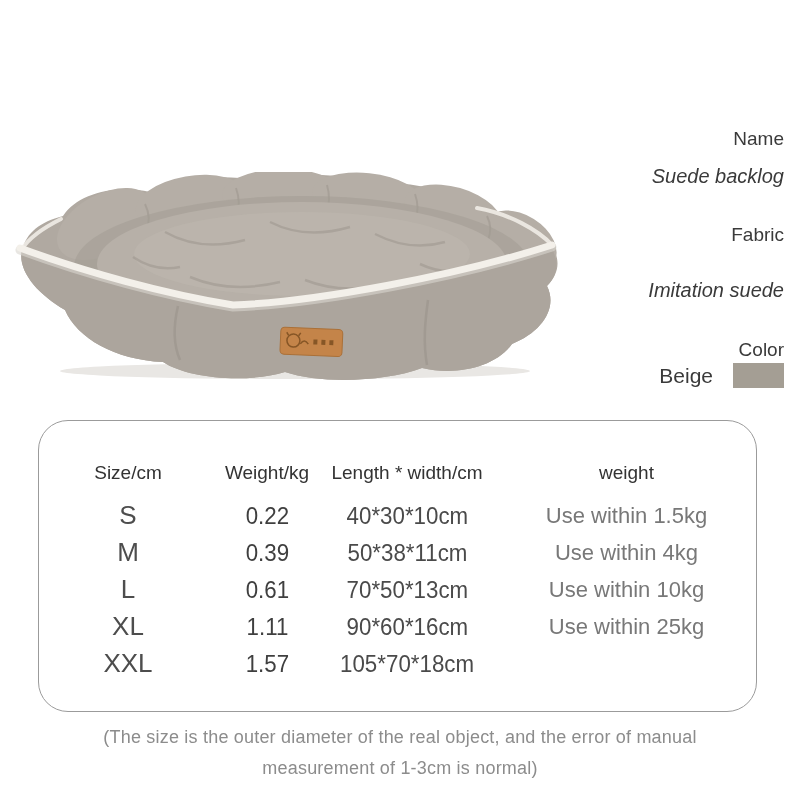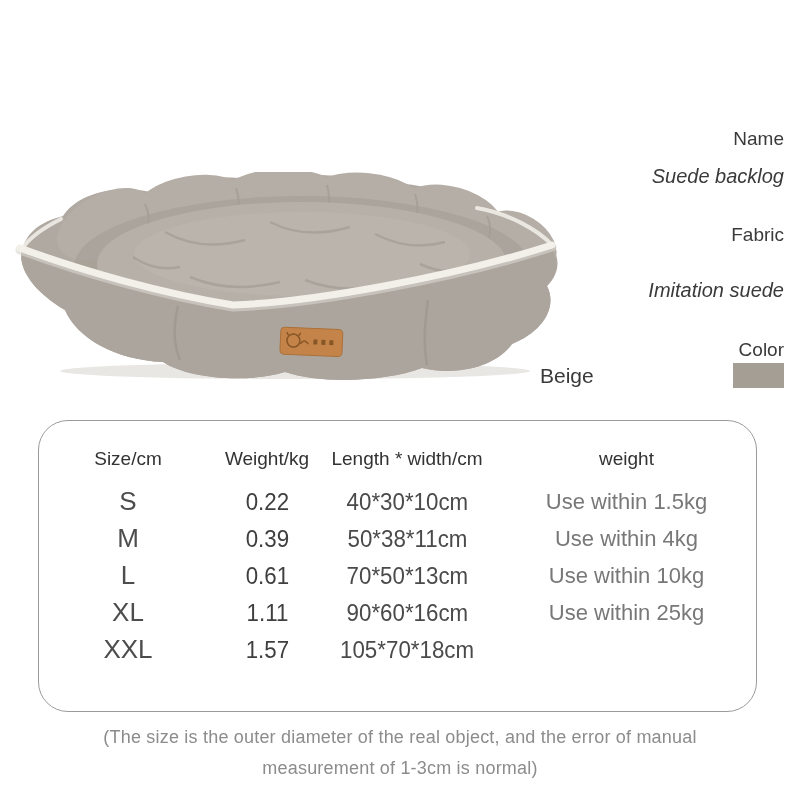--- a/index.html
+++ b/index.html
@@ -15,27 +15,27 @@
   .info-panel { position: absolute; left: 540px; top: 0; width: 244px; }
   .info-line { position: absolute; left: 0; width: 100%; text-align: right; color: #3a3a3a; }
   .lbl  { font-size: 19px; line-height: 26px; }
   .val  { font-size: 20px; line-height: 28px; font-style: italic; }
   .name-label   { top: 126px; }
   .name-value   { top: 162px; }
   .fabric-label { top: 222px; }
   .fabric-value { top: 256px; margin-top: 20px; }
   .color-label  { top: 317px; margin-top: 20px; }
   .color-row { position: absolute; top: 363px; left: 0; width: 100%;
-    display: flex; align-items: center; justify-content: space-between; }
+    display: flex; align-items: center; justify-content: flex-end; }
   .color-name { font-size: 21px; color: #3a3a3a; }
   .swatch { width: 51px; height: 25px; margin-left: 20px; background: #a49e94; }
 
   
   .size-table { position: absolute; left: 38px; top: 420px; width: 719px; height: 292px;
-    border: 1px solid #9b9b9b; border-radius: 30px; padding-top: 14px; background: #fff; }
+    border: 1px solid #9b9b9b; border-radius: 30px; padding-top: 28px; background: #fff; }
   .tgrid { display: grid; grid-template-columns: 178px 100px 180px 1fr;
     grid-template-rows: 48px 37px 37px 37px 37px 37px; }
   .cell { display: flex; align-items: center; justify-content: center; white-space: nowrap; }
   .th { font-size: 19px; color: #333333; }
   .td-size { font-size: 26px; color: #4d4d4d; }
   .td-weight { font-size: 24px; color: #3f3f3f; }
   .td-dims { font-size: 24px; color: #4a4a4a; }
   .td-cap { font-size: 22px; color: #787878; }
   .narrow { display: inline-block; transform: scaleX(.93); }
 

